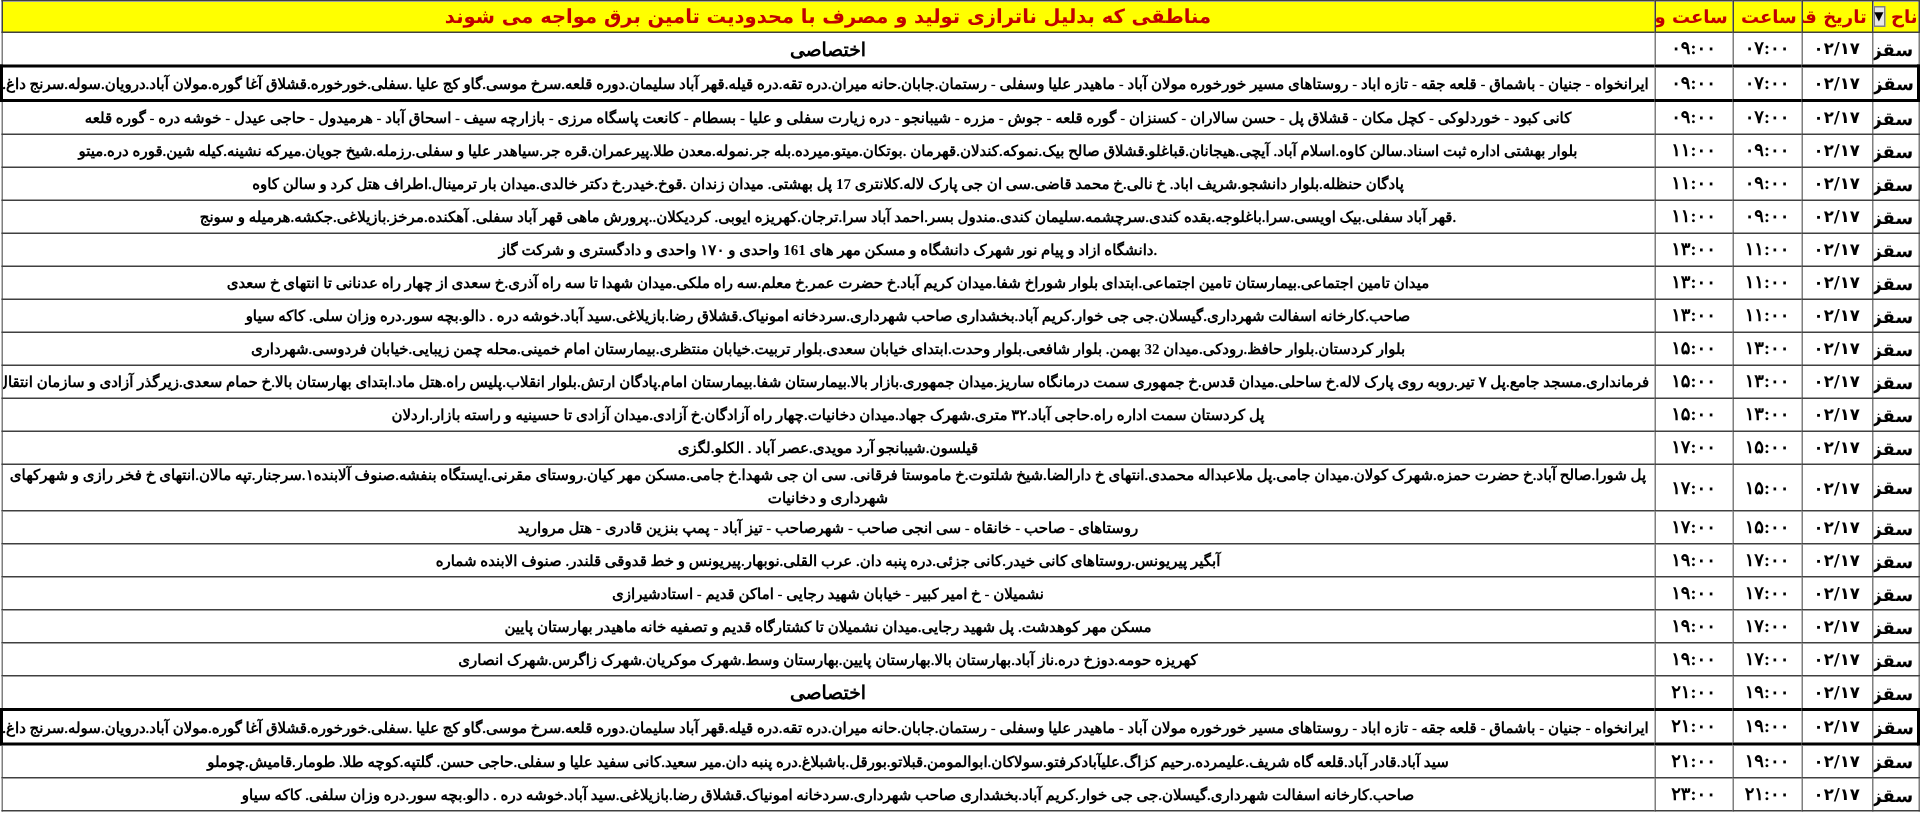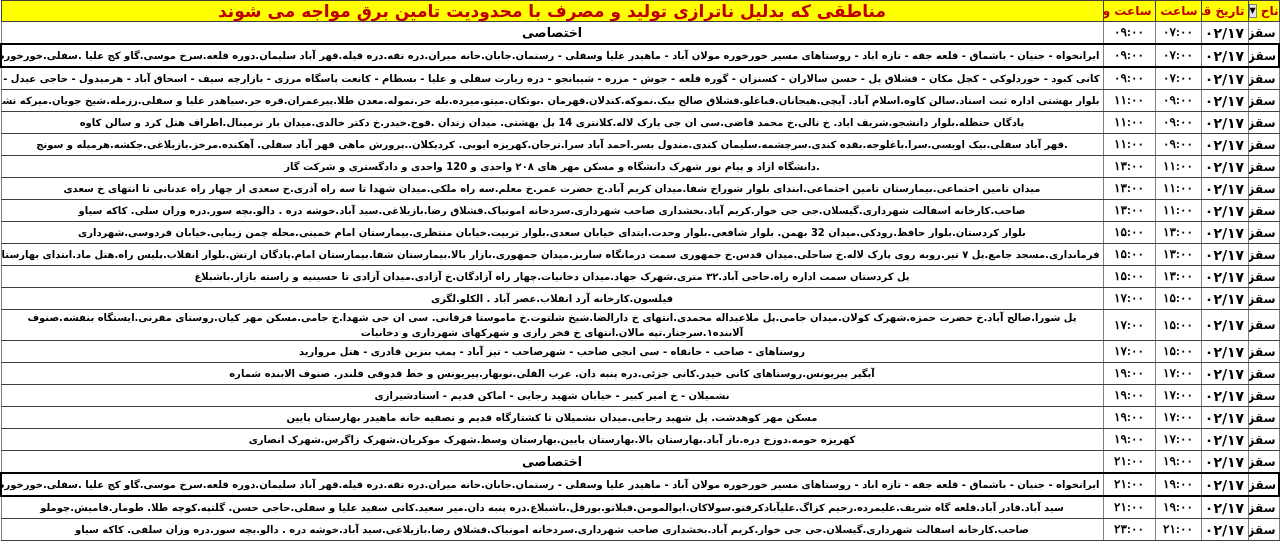--- a/index.html
+++ b/index.html
@@ -4,26 +4,26 @@
 <style>
   html,body{margin:0;padding:0;background:#fff;}
   body{font-family:"DejaVu Sans",sans-serif;}
   .wrap-outer{width:1280px;height:554px;overflow:hidden;background:#fff;}
   table{width:1280px;border-collapse:collapse;table-layout:fixed;direction:rtl;}
   col.c-dist{width:31px;} col.c-date{width:47px;} col.c-off{width:46px;} col.c-on{width:52px;} col.c-reg{width:auto;}
   th,td{border:1px solid #7f7f7f;border-top:1px solid #404040;border-bottom:1px solid #404040;
         padding:0 3px;text-align:center;vertical-align:middle;font-weight:bold;color:#000;
         overflow:hidden;}
   thead th{background:#ffff00;color:#c00000;height:20px;font-size:12px;white-space:nowrap;border:1px solid #404040;}
-  thead th.h-reg{font-size:17px;margin-top:39px;}
+  thead th.h-reg{font-size:13px;margin-top:39px;}
   tbody td{height:21px;background:#fff;}
   td.d-dist{font-size:12px;padding-left:12px;}
-  td.d-date{font-size:14px;letter-spacing:0.5px;}
+  td.d-date{font-size:11px;letter-spacing:0.5px;}
   td.d-time{font-size:12px;font-family:Liberation Serif, serif;}
-  td.d-reg{font-size:10px;white-space:nowrap;}
+  td.d-reg{font-size:10px;white-space:nowrap;font-family:Liberation Serif, serif;}
   tr.wrap2 td.d-reg{white-space:normal;line-height:1.5;}
   tr.special td.d-reg{font-size:12.5px;}
   tr.boxed td{border-top:2px solid #000;border-bottom:2px solid #000;}
   tr.boxed td.d-reg{border-left:2px solid #000;}
   tr.boxed td.d-dist{border-right:2px solid #000;}
   .filter-btn{display:inline-block;width:12px;height:12px;background:#e7e7e7;border:1px solid #808080;
               color:#000;font-size:8px;line-height:11px;text-align:center;vertical-align:middle;
               margin-right:2px;cursor:pointer;}
   .hdr-flex{display:inline-flex;align-items:center;gap:2px;justify-content:center;width:100%;}
 </style>
@@ -80,35 +80,35 @@
       <td class="d-date">۰۲/۱۷</td>
       <td class="d-time">۰۹:۰۰</td>
       <td class="d-time">۱۱:۰۰</td>
       <td class="d-reg">بلوار بهشتی اداره ثبت اسناد.سالن کاوه.اسلام آباد. آیچی.هیجانان.قباغلو.قشلاق صالح بیک.نموکه.کندلان.قهرمان .بوتکان.میتو.میرده.بله جر.نموله.معدن طلا.پیرعمران.قره جر.سیاهدر علیا و سفلی.رزمله.شیخ جویان.میرکه نشینه.کیله شین.قوره دره.میتو</td>
     </tr>
     <tr>
       <td class="d-dist">سقز</td>
       <td class="d-date">۰۲/۱۷</td>
       <td class="d-time">۰۹:۰۰</td>
       <td class="d-time">۱۱:۰۰</td>
-      <td class="d-reg">پادگان حنظله.بلوار دانشجو.شریف اباد. خ نالی.خ محمد قاضی.سی ان جی پارک لاله.کلانتری 14 پل بهشتی. میدان زندان .قوخ.خیدر.خ دکتر خالدی.میدان بار ترمینال.اطراف هتل کرد و سالن کاوه</td>
+      <td class="d-reg">پادگان حنظله.بلوار دانشجو.شریف اباد. خ نالی.خ محمد قاضی.سی ان جی پارک لاله.کلانتری 17 پل بهشتی. میدان زندان .قوخ.خیدر.خ دکتر خالدی.میدان بار ترمینال.اطراف هتل کرد و سالن کاوه</td>
     </tr>
     <tr>
       <td class="d-dist">سقز</td>
       <td class="d-date">۰۲/۱۷</td>
       <td class="d-time">۰۹:۰۰</td>
       <td class="d-time">۱۱:۰۰</td>
       <td class="d-reg">.قهر آباد سفلی.بیک اویسی.سرا.باغلوجه.بقده کندی.سرچشمه.سلیمان کندی.مندول بسر.احمد آباد سرا.ترجان.کهریزه ایوبی. کردیکلان..پرورش ماهی قهر آباد سفلی. آهکنده.مرخز.بازیلاغی.جکشه.هرمیله و سونج</td>
     </tr>
     <tr>
       <td class="d-dist">سقز</td>
       <td class="d-date">۰۲/۱۷</td>
       <td class="d-time">۱۱:۰۰</td>
       <td class="d-time">۱۳:۰۰</td>
-      <td class="d-reg">.دانشگاه ازاد و پیام نور شهرک دانشگاه و مسکن مهر های ۲۰۸ واحدی و 120 واحدی و دادگستری و شرکت گاز</td>
+      <td class="d-reg">.دانشگاه ازاد و پیام نور شهرک دانشگاه و مسکن مهر های 161 واحدی و ۱۷۰ واحدی و دادگستری و شرکت گاز</td>
     </tr>
     <tr>
       <td class="d-dist">سقز</td>
       <td class="d-date">۰۲/۱۷</td>
       <td class="d-time">۱۱:۰۰</td>
       <td class="d-time">۱۳:۰۰</td>
       <td class="d-reg">میدان تامین اجتماعی.بیمارستان تامین اجتماعی.ابتدای بلوار شوراخ شفا.میدان کریم آباد.خ حضرت عمر.خ معلم.سه راه ملکی.میدان شهدا تا سه راه آذری.خ سعدی از چهار راه عدنانی تا انتهای خ سعدی</td>
     </tr>
     <tr>
       <td class="d-dist">سقز</td>
@@ -129,28 +129,28 @@
       <td class="d-date">۰۲/۱۷</td>
       <td class="d-time">۱۳:۰۰</td>
       <td class="d-time">۱۵:۰۰</td>
       <td class="d-reg">فرمانداری.مسجد جامع.پل ۷ تیر.روبه روی پارک لاله.خ ساحلی.میدان قدس.خ جمهوری سمت درمانگاه ساریز.میدان جمهوری.بازار بالا.بیمارستان شفا.بیمارستان امام.پادگان ارتش.بلوار انقلاب.پلیس راه.هتل ماد.ابتدای بهارستان بالا.خ حمام سعدی.زیرگذر آزادی و سازمان انتقال خون</td>
     </tr>
     <tr>
       <td class="d-dist">سقز</td>
       <td class="d-date">۰۲/۱۷</td>
       <td class="d-time">۱۳:۰۰</td>
       <td class="d-time">۱۵:۰۰</td>
-      <td class="d-reg">پل کردستان سمت اداره راه.حاجی آباد.۳۲ متری.شهرک جهاد.میدان دخانیات.چهار راه آزادگان.خ آزادی.میدان آزادی تا حسینیه و راسته بازار.باشبلاغ</td>
-    </tr>
-    <tr>
-      <td class="d-dist">سقز</td>
-      <td class="d-date">۰۲/۱۷</td>
-      <td class="d-time">۱۵:۰۰</td>
-      <td class="d-time">۱۷:۰۰</td>
-      <td class="d-reg">قیلسون.کارخانه آرد انقلاب.عصر آباد . الکلو.لگزی</td>
+      <td class="d-reg">پل کردستان سمت اداره راه.حاجی آباد.۳۲ متری.شهرک جهاد.میدان دخانیات.چهار راه آزادگان.خ آزادی.میدان آزادی تا حسینیه و راسته بازار.اردلان</td>
+    </tr>
+    <tr>
+      <td class="d-dist">سقز</td>
+      <td class="d-date">۰۲/۱۷</td>
+      <td class="d-time">۱۵:۰۰</td>
+      <td class="d-time">۱۷:۰۰</td>
+      <td class="d-reg">قیلسون.شیبانجو آرد مویدی.عصر آباد . الکلو.لگزی</td>
     </tr>
     <tr class="wrap2">
       <td class="d-dist">سقز</td>
       <td class="d-date">۰۲/۱۷</td>
       <td class="d-time">۱۵:۰۰</td>
       <td class="d-time">۱۷:۰۰</td>
       <td class="d-reg">پل شورا.صالح آباد.خ حضرت حمزه.شهرک کولان.میدان جامی.پل ملاعبداله محمدی.انتهای خ دارالضا.شیخ شلتوت.خ ماموستا فرقانی. سی ان جی شهدا.خ جامی.مسکن مهر کیان.روستای مقرنی.ایستگاه بنفشه.صنوف آلابنده۱.سرجنار.تپه مالان.انتهای خ فخر رازی و شهرکهای شهرداری و دخانیات</td>
     </tr>
     <tr>
       <td class="d-dist">سقز</td>

